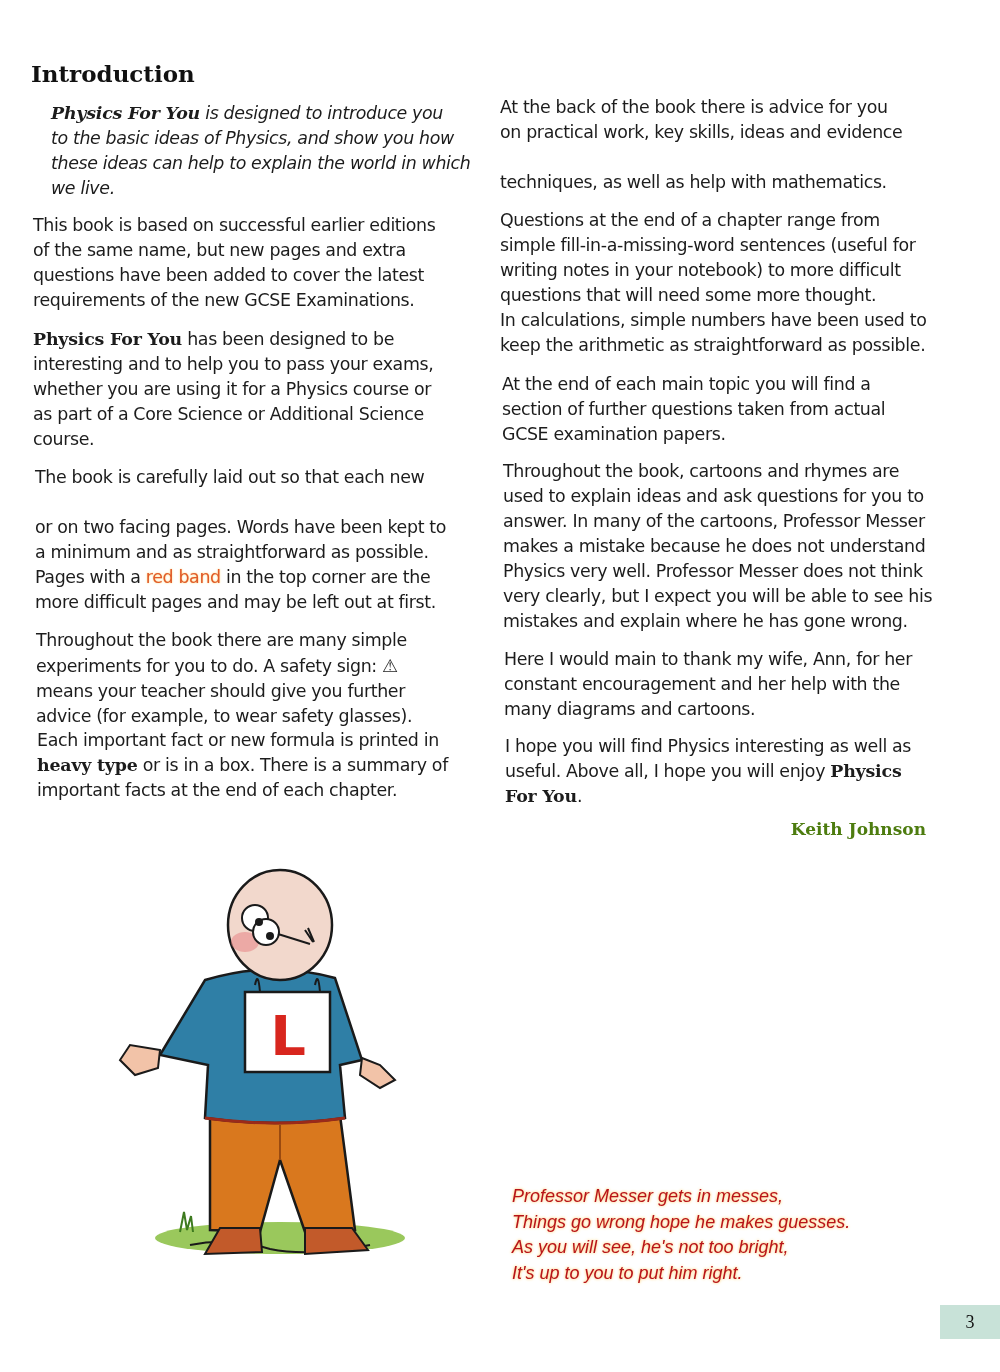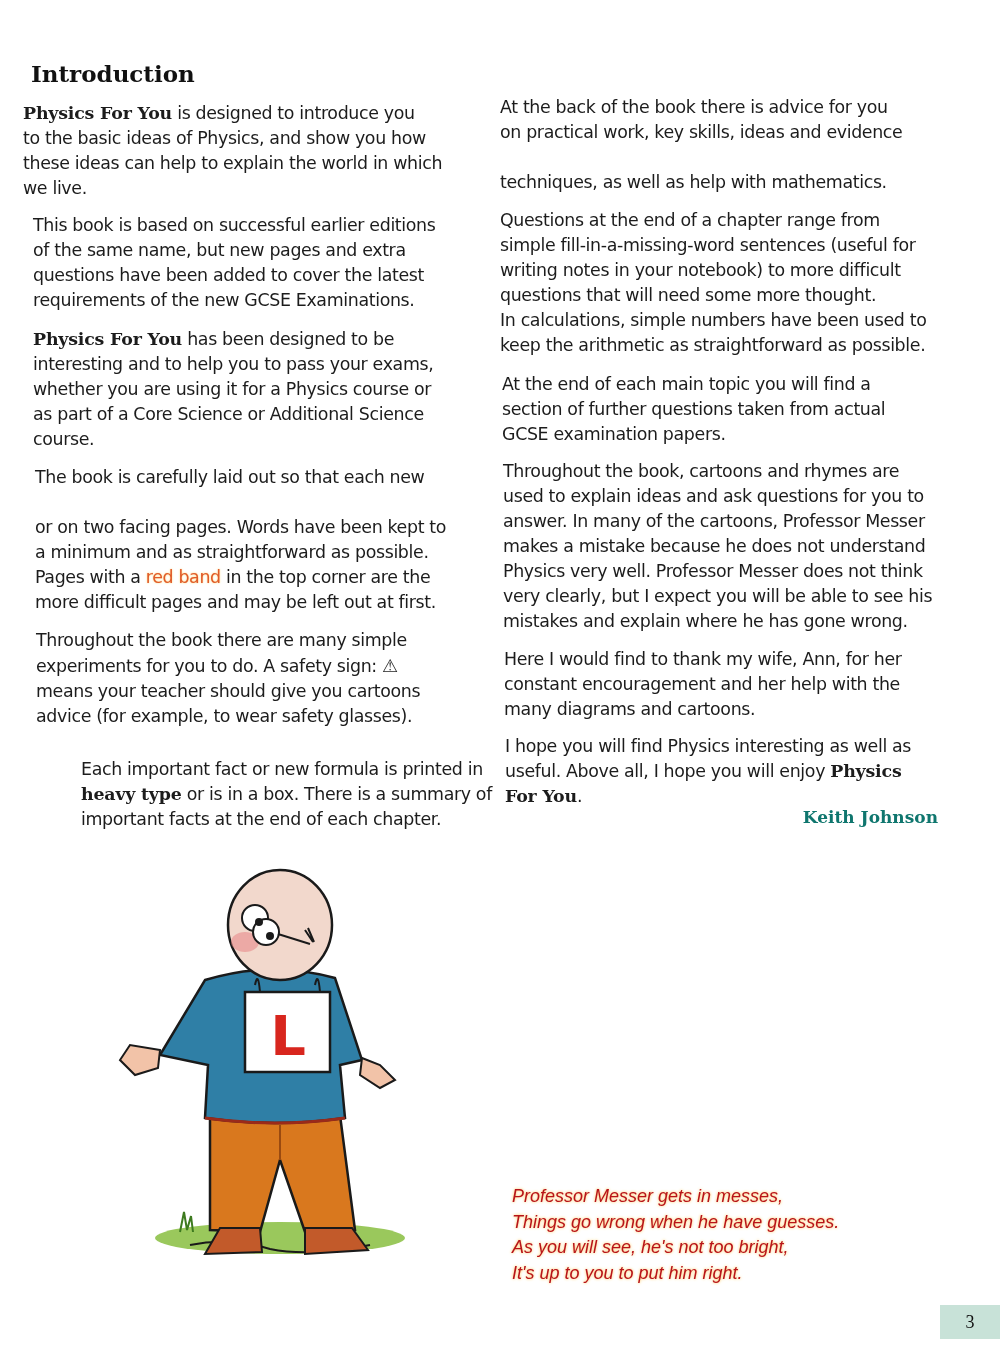--- a/index.html
+++ b/index.html
@@ -13,42 +13,42 @@
     font-family: "DejaVu Serif", serif; font-weight: bold; font-size: 23px; color: #111;
   }
   p.para {
     position: absolute; margin: 0; font-size: 17.4px; line-height: 25px;
     letter-spacing: -0.35px; color: #1c1c1c;
   }
   p.para b, .bold { font-family: "DejaVu Serif", serif; font-weight: bold; letter-spacing: -0.2px; }
   .red-band { color: #e05a2a; text-shadow: 0 0 2px #ffd36a; }
   .warn { font-size: 18px; }
   .signature {
-    position: absolute; right: 62px; top: 807px; margin: 0;
-    font-family: "DejaVu Serif", serif; font-weight: bold; font-size: 17px; color: #0f766e;
+    position: absolute; right: 62px; top: 807px; margin: 12px;
+    font-family: "DejaVu Serif", serif; font-weight: bold; font-size: 17px; color: #4d7c0f;
   }
   .rhyme {
     position: absolute; left: 512px; top: 1184px; margin: 0;
     font-family: "Liberation Sans", sans-serif; font-style: italic;
     font-size: 18px; line-height: 25.5px; color: #b8141a;
     text-shadow: 0 0 3px #ffc04a;
   }
   .page-number {
     position: absolute; left: 940px; top: 1305px; width: 60px; height: 34px;
     background: #c8e2d8; display: flex; align-items: center; justify-content: center;
     font-family: "Liberation Serif", serif; font-size: 18px; color: #111;
   }
   .cartoon { position: absolute; left: 110px; top: 860px; width: 340px; height: 400px; }
 </style>
 </head>
 <body>
 
 <h1>Introduction</h1>
 
-<p class="para" style="left:23px; top:101px;">
+<p class="para" style="left:51px; top:101px;font-style:italic;">
   <b>Physics For You</b><span> is designed to introduce you</span><br>
   <span>to the basic ideas of Physics, and show you how</span><br>
   <span>these ideas can help to explain the world in which</span><br>
   <span>we live.</span>
 </p>
 <p class="para" style="left:33px; top:213px;">
   <span>This book is based on successful earlier editions</span><br>
   <span>of the same name, but new pages and extra</span><br>
   <span>questions have been added to cover the latest</span><br>
   <span>requirements of the new GCSE Examinations.</span>
@@ -64,24 +64,24 @@
   <span>The book is carefully laid out so that each new</span><br>
   <br>
   <span>or on two facing pages. Words have been kept to</span><br>
   <span>a minimum and as straightforward as possible.</span><br>
   <span>Pages with a </span><span class="red-band">red band</span><span> in the top corner are the</span><br>
   <span>more difficult pages and may be left out at first.</span>
 </p>
 <p class="para" style="left:36px; top:628px;">
   <span>Throughout the book there are many simple</span><br>
   <span>experiments for you to do. A safety sign: </span><span class="warn">⚠</span><br>
-  <span>means your teacher should give you cartoons</span><br>
+  <span>means your teacher should give you further</span><br>
   <span>advice (for example, to wear safety glasses).</span>
 </p>
-<p class="para" style="left:37px; top:757px;margin-left:44px;">
+<p class="para" style="left:37px; top:728px;">
   <span>Each important fact or new formula is printed in</span><br>
   <b>heavy type</b><span> or is in a box. There is a summary of</span><br>
   <span>important facts at the end of each chapter.</span>
 </p>
 
 <p class="para" style="left:500px; top:95px;">
   <span>At the back of the book there is advice for you</span><br>
   <span>on practical work, key skills, ideas and evidence</span><br>
   <br>
   <span>techniques, as well as help with mathematics.</span>
@@ -102,21 +102,21 @@
 <p class="para" style="left:503px; top:459px;">
   <span>Throughout the book, cartoons and rhymes are</span><br>
   <span>used to explain ideas and ask questions for you to</span><br>
   <span>answer.  In many of the cartoons, Professor Messer</span><br>
   <span>makes a mistake because he does not understand</span><br>
   <span>Physics very well. Professor Messer does not think</span><br>
   <span>very clearly, but I expect you will be able to see his</span><br>
   <span>mistakes and explain where he has gone wrong.</span>
 </p>
 <p class="para" style="left:504px; top:647px;">
-  <span>Here I would find to thank my wife, Ann, for her</span><br>
+  <span>Here I would main to thank my wife, Ann, for her</span><br>
   <span>constant encouragement and her help with the</span><br>
   <span>many diagrams and cartoons.</span>
 </p>
 <p class="para" style="left:505px; top:734px;">
   <span>I hope you will find Physics interesting as well as</span><br>
   <span>useful.  Above all, I hope you will enjoy </span><b>Physics</b><br>
   <b>For You</b><span>.</span>
 </p>
 <p class="signature">Keith Johnson</p>
 
@@ -156,20 +156,20 @@
     <circle cx="145" cy="58" r="13" fill="#ffffff" stroke="#1a1a1a" stroke-width="2"></circle>
     <circle cx="156" cy="72" r="13" fill="#ffffff" stroke="#1a1a1a" stroke-width="2"></circle>
     <circle cx="149" cy="62" r="4" fill="#1a1a1a"></circle>
     <circle cx="160" cy="76" r="4" fill="#1a1a1a"></circle>
     <path d="M168 74 L200 84 M195 70 l8 12 M198 68 l6 14" stroke="#1a1a1a" stroke-width="2" fill="none"></path>
   </g>
 </svg>
 
 <p class="rhyme">
   <span>Professor Messer gets in messes,</span><br>
-  <span>Things go wrong when he have guesses.</span><br>
+  <span>Things go wrong hope he makes guesses.</span><br>
   <span>As you will see, he's not too bright,</span><br>
   <span>It's up to you to put him right.</span>
 </p>
 
 <div class="page-number">
   <span>3</span>
 </div>
 
 </body></html>

